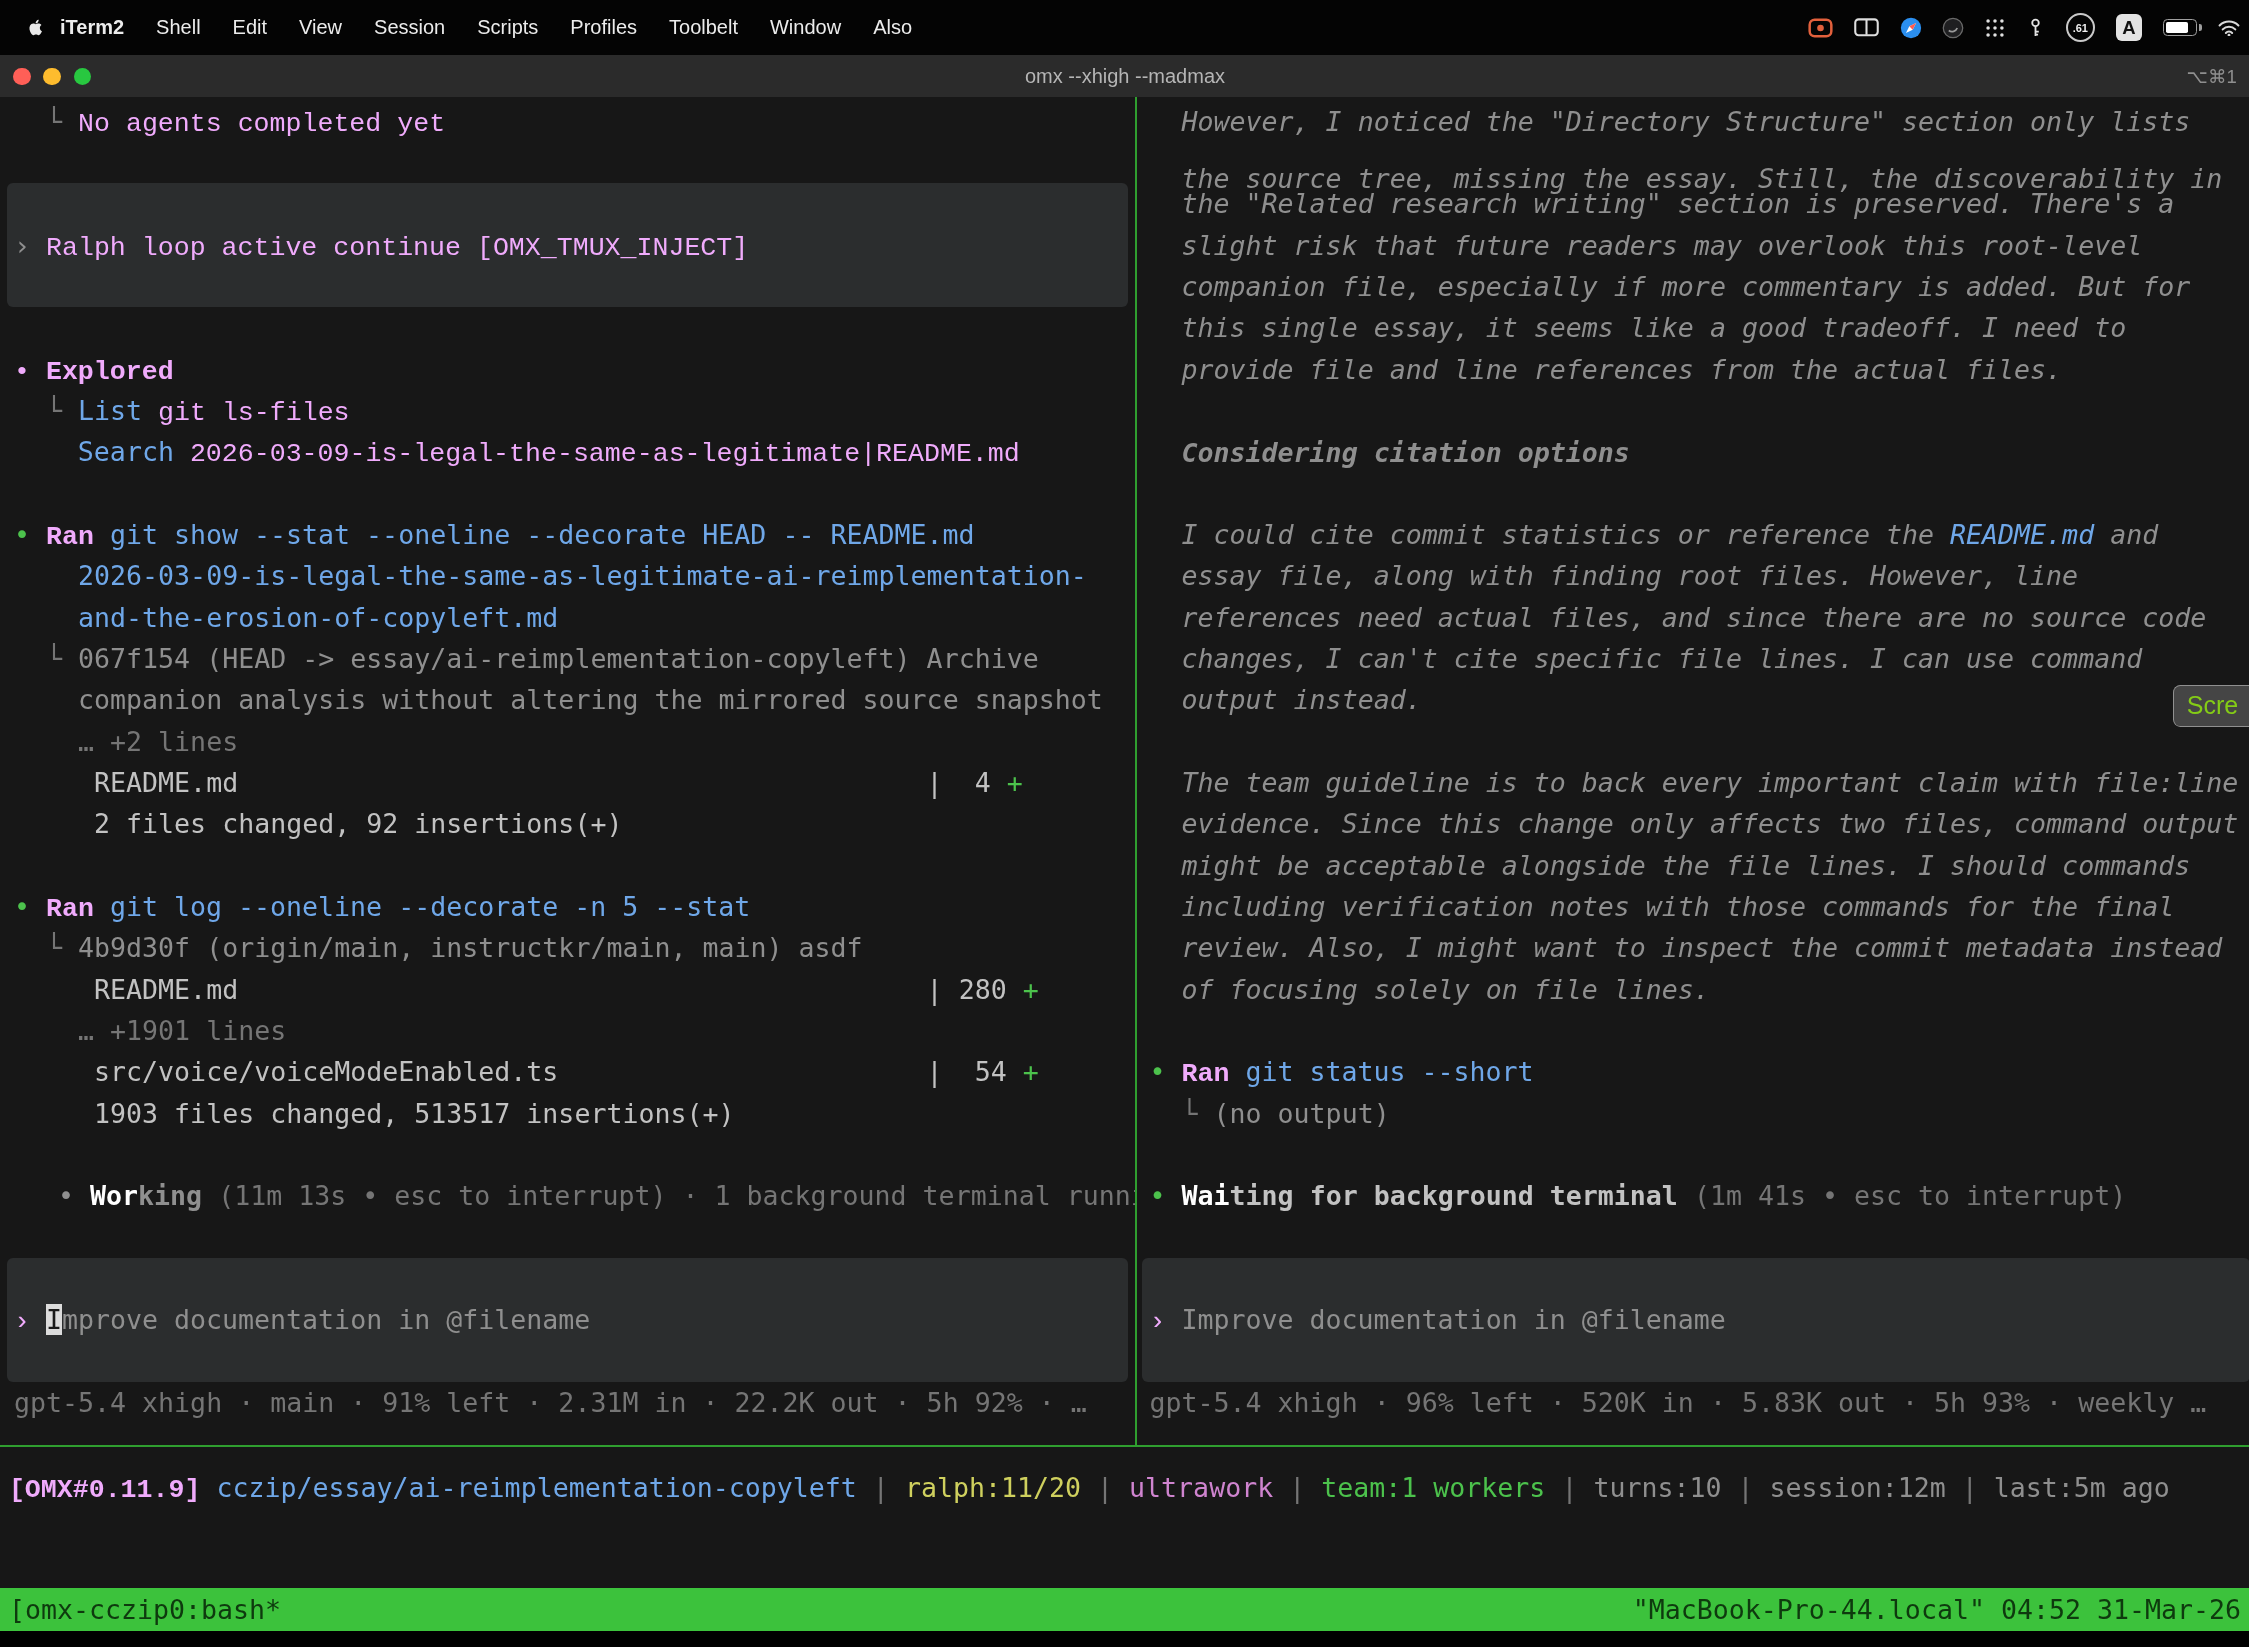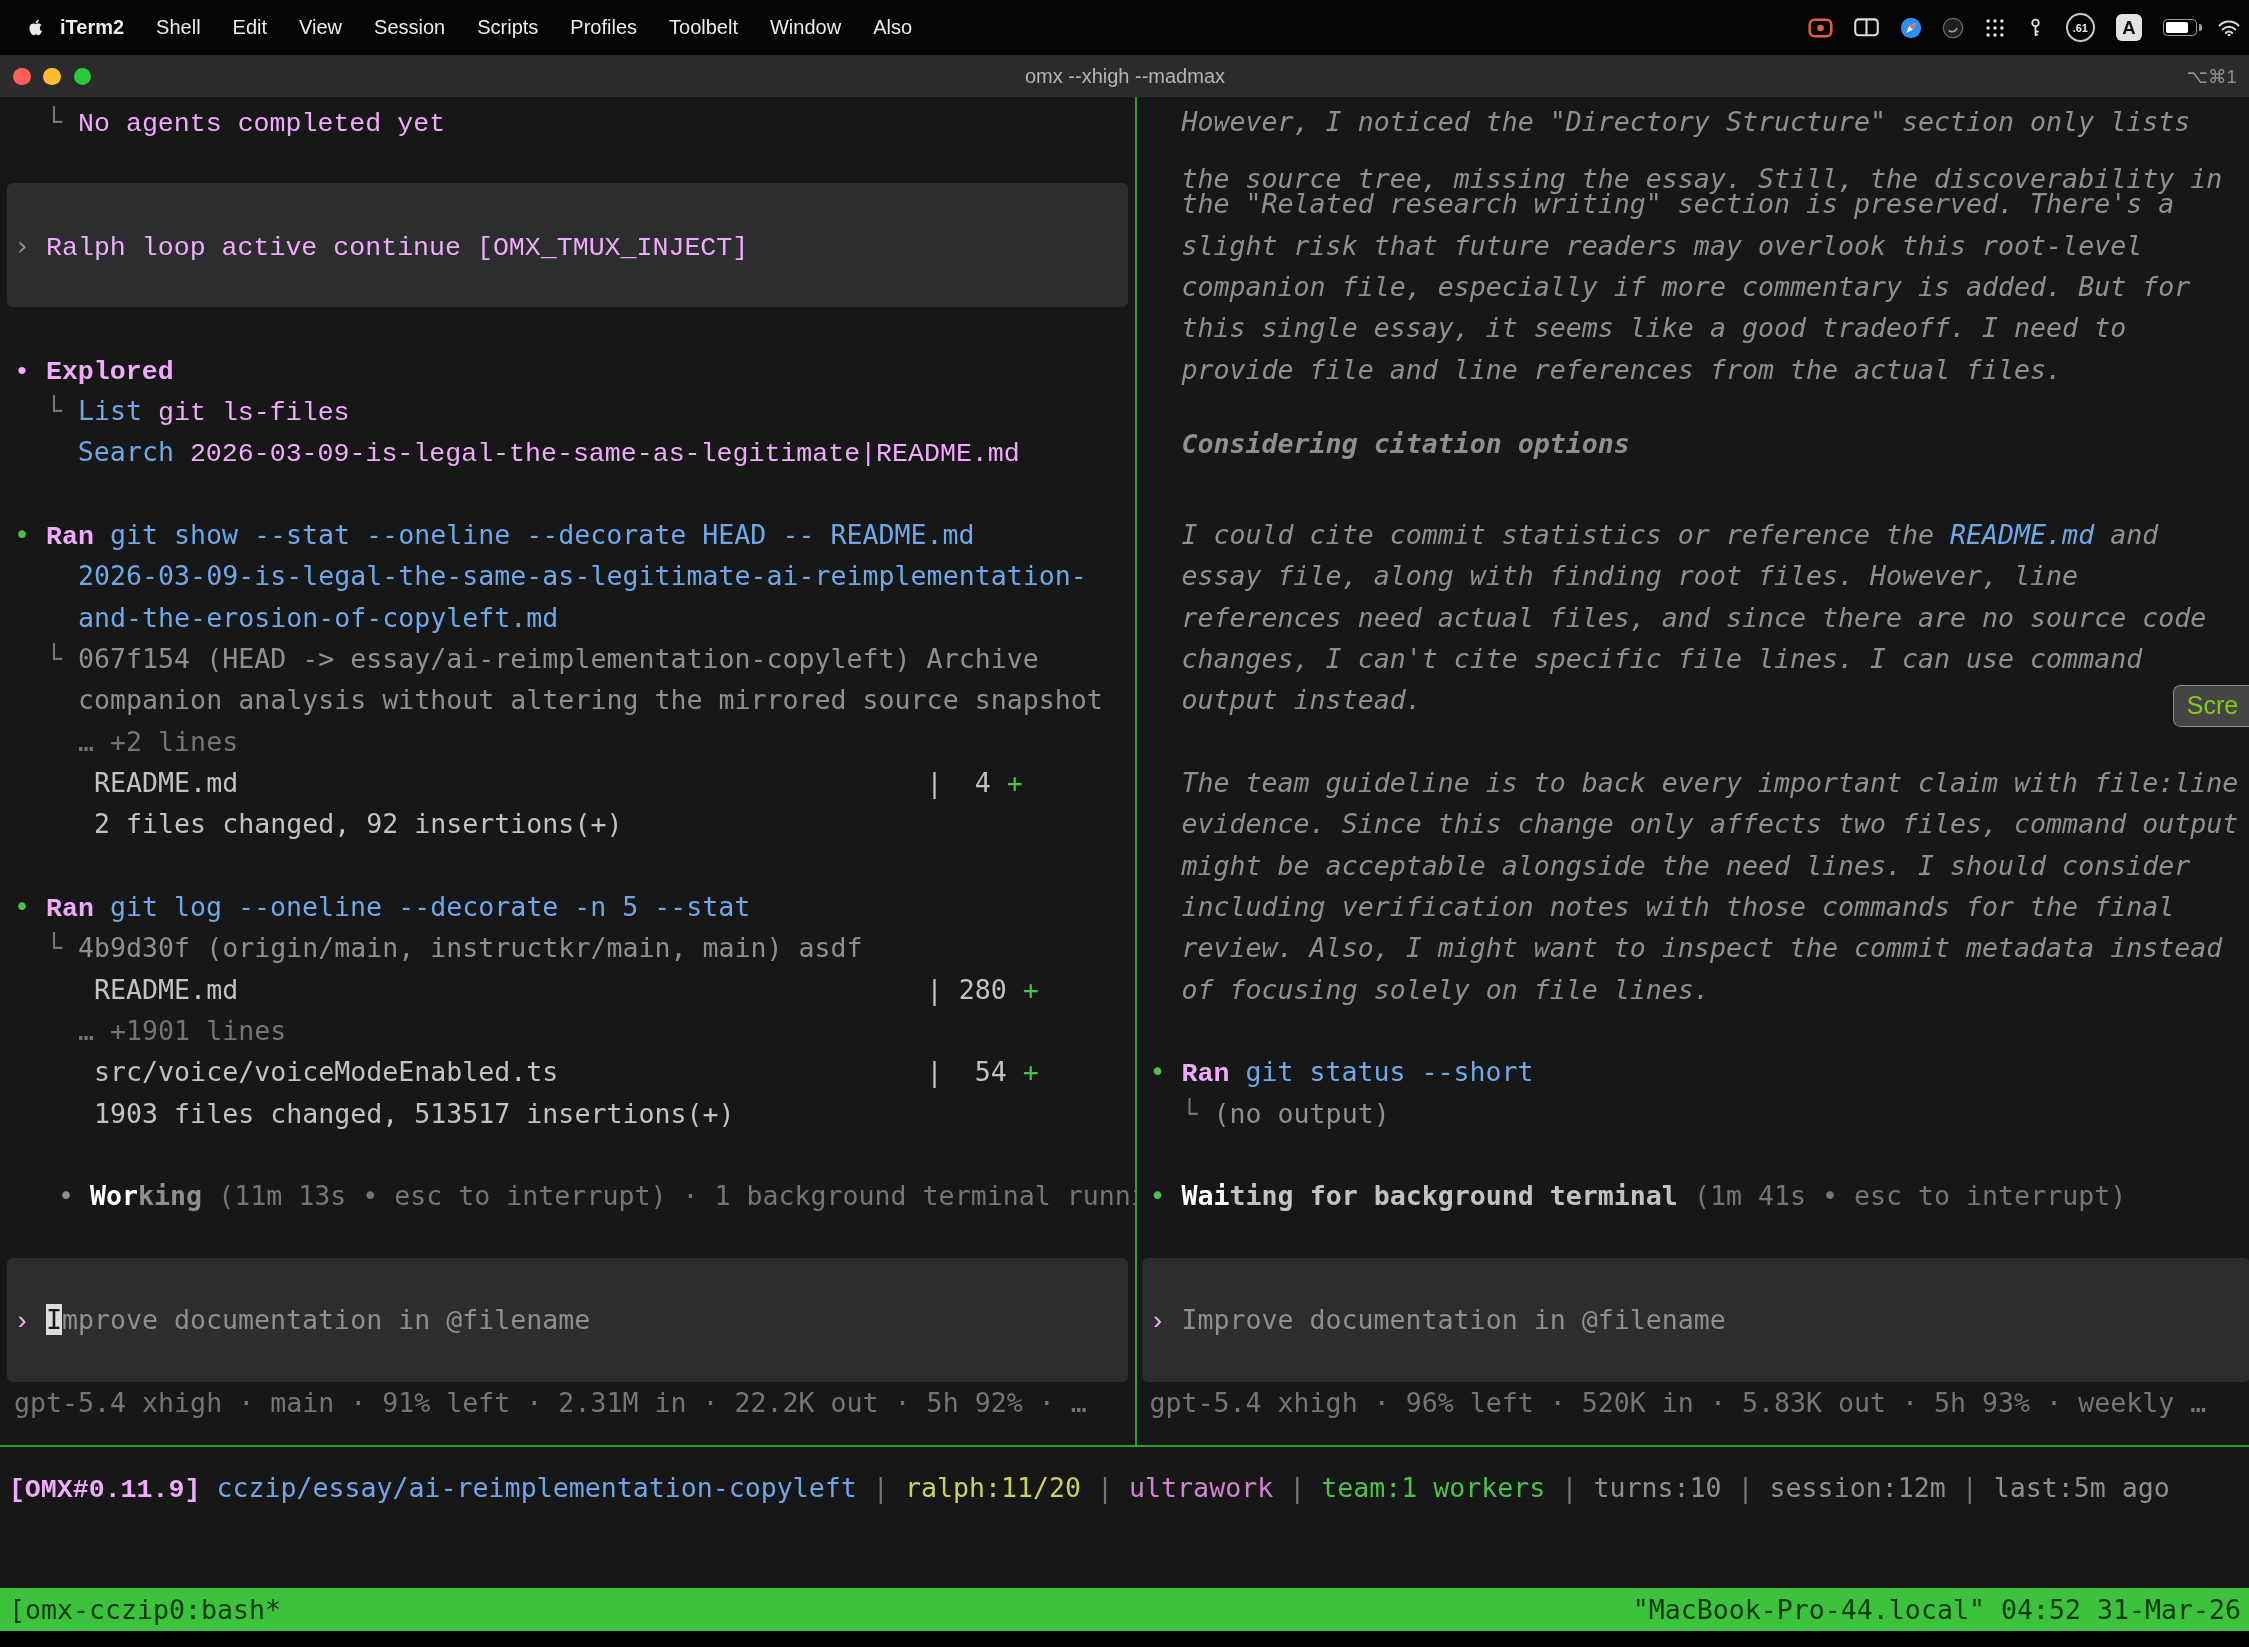--- a/index.html
+++ b/index.html
@@ -189,29 +189,29 @@
   <div id="vdivider"></div>
   <div class="pane" id="pane-right">
       <div class="tbox" style="top: 1161px; height: 124px;"></div>
       <div class="trow" style="top: 3.7px;"><span class="dim i">  However, I noticed the "Directory Structure" section only lists</span></div>
       <div class="trow" style="top: 61px;"><span class="dim i">  the source tree, missing the essay. Still, the discoverability in</span></div>
       <div class="trow" style="top: 86px;"><span class="dim i">  the "Related research writing" section is preserved. There's a</span></div>
       <div class="trow" style="top: 128px;"><span class="dim i">  slight risk that future readers may overlook this root-level</span></div>
       <div class="trow" style="top: 169px;"><span class="dim i">  companion file, especially if more commentary is added. But for</span></div>
       <div class="trow" style="top: 210px;"><span class="dim i">  this single essay, it seems like a good tradeoff. I need to</span></div>
       <div class="trow" style="top: 252px;"><span class="dim i">  provide file and line references from the actual files.</span></div>
-      <div class="trow" style="top: 326px;"><span class="dim b i">  Considering citation options</span></div>
+      <div class="trow" style="top: 335px;"><span class="dim b i">  Considering citation options</span></div>
       <div class="trow" style="top: 417px;"><span class="dim i">  I could cite commit statistics or reference the </span><span class="blue i">README.md</span><span class="dim i"> and</span></div>
       <div class="trow" style="top: 458px;"><span class="dim i">  essay file, along with finding root files. However, line</span></div>
       <div class="trow" style="top: 500px;"><span class="dim i">  references need actual files, and since there are no source code</span></div>
       <div class="trow" style="top: 541px;"><span class="dim i">  changes, I can't cite specific file lines. I can use command</span></div>
       <div class="trow" style="top: 582px;"><span class="dim i">  output instead.</span></div>
       <div class="trow" style="top: 665px;"><span class="dim i">  The team guideline is to back every important claim with file:line</span></div>
       <div class="trow" style="top: 706px;"><span class="dim i">  evidence. Since this change only affects two files, command output</span></div>
-      <div class="trow" style="top: 748px;"><span class="dim i">  might be acceptable alongside the need lines. I should consider</span></div>
+      <div class="trow" style="top: 748px;"><span class="dim i">  might be acceptable alongside the file lines. I should commands</span></div>
       <div class="trow" style="top: 789px;"><span class="dim i">  including verification notes with those commands for the final</span></div>
       <div class="trow" style="top: 830px;"><span class="dim i">  review. Also, I might want to inspect the commit metadata instead</span></div>
       <div class="trow" style="top: 872px;"><span class="dim i">  of focusing solely on file lines.</span></div>
       <div class="trow" style="top: 954px;"><span class="green">• </span><span class="fg b">Ran</span><span class="blue"> git status --short</span></div>
       <div class="trow" style="top: 996px;"><span class="dim2">  └ </span><span class="dim">(no output)</span></div>
       <div class="trow" style="top: 1078px;"><span class="green">• </span><span class="wht b">Wai</span><span class="fg2 b">ting for background terminal</span><span class="dim2"> (1m 41s • esc to interrupt)</span></div>
       <div class="trow" style="top: 1202px;"><span class="fg">› </span><span class="dim">Improve documentation in @filename</span></div>
       <div class="trow" style="top: 1285px;"><span class="dim2">gpt-5.4 xhigh · 96% left · 520K in · 5.83K out · 5h 93% · weekly …</span></div>
     </div>
   <div id="hdivider"></div>

